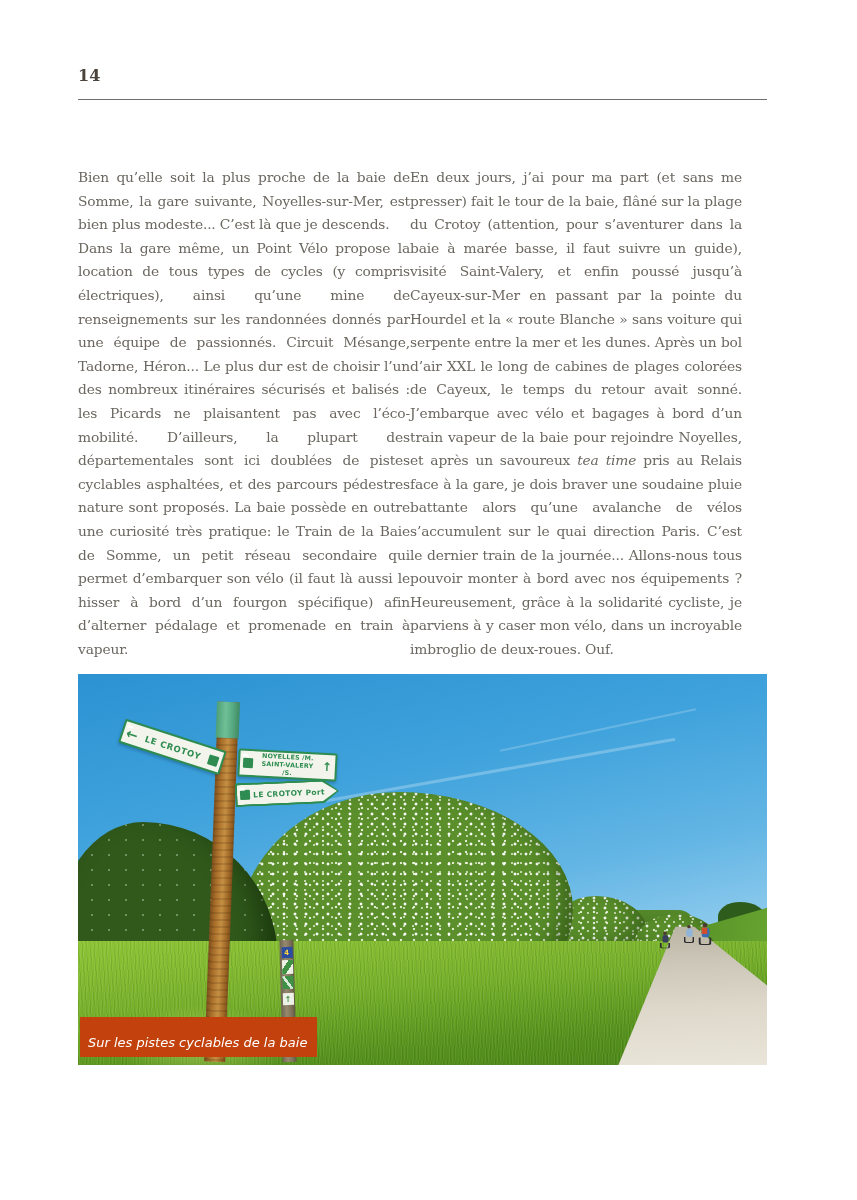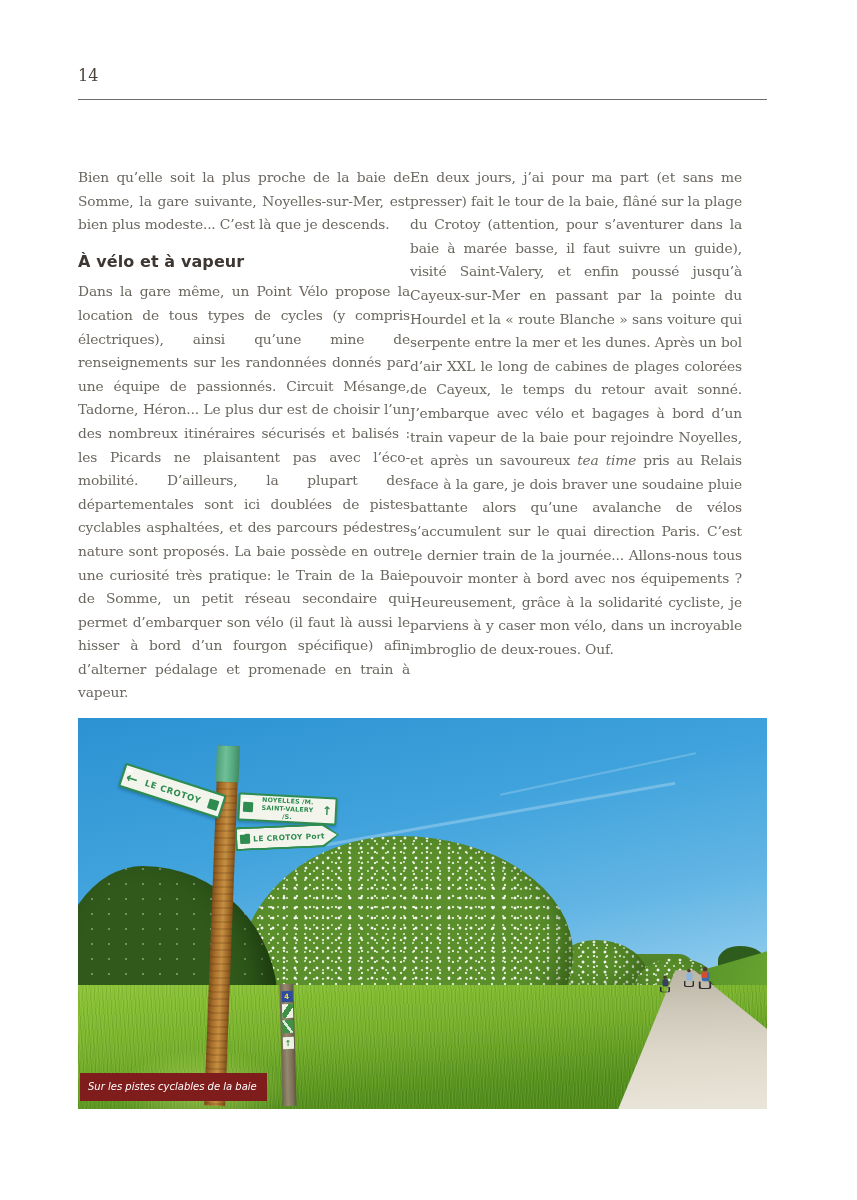--- a/index.html
+++ b/index.html
@@ -1,19 +1,19 @@
 <!DOCTYPE html>
 <html lang="fr"><head>
 <meta charset="utf-8">
 <style>
   html,body{margin:0;padding:0;background:#ffffff;}
   .page{position:relative;width:857px;height:1200px;background:#ffffff;overflow:hidden;}
   .content{padding:66px 90px 0 78px;width:689px;}
 
-  .pagenum{font-family:"DejaVu Serif",serif;font-weight:normal;font-size:16px;color:#4a443d;}
+  .pagenum{font-family:"DejaVu Serif",serif;font-weight:bold;font-size:16px;color:#4a443d;}
   .rule{margin-top:14px;width:689px;height:1px;background:#6e6e6c;}
 
   .columns{margin-top:66px;display:flex;}
   .col{width:332px;font-family:"DejaVu Serif",serif;font-size:13.8px;line-height:23.6px;
        color:#6b6760;text-align:justify;letter-spacing:-0.15px;}
   .col p{margin:0;}
   .heading{margin:13px 0 7px 0;font-family:"DejaVu Sans",sans-serif;font-weight:bold;
            font-size:16px;color:#3e3731;letter-spacing:0.1px;}
   .col em{}
 
@@ -112,37 +112,36 @@
   .sign2 .label{font-size:6.3px;line-height:8px;letter-spacing:.2px;}
   .sign2 .arrow{font-size:12px;}
   .sign3{left:157px;top:107px;width:104px;height:24px;transform:rotate(-2.5deg);background:#2e8c50;
        clip-path:polygon(0 0,85% 0,100% 50%,85% 100%,0 100%);}
   .sign3-inner{inset:2px;background:#f3f5ec;clip-path:polygon(0 0,85% 0,100% 50%,85% 100%,0 100%);
        display:flex;align-items:center;gap:3px;padding:0 12px 0 3px;}
   .sign3-inner span{position:static;}
   .sign3-inner .label{color:#2e8c50;font-weight:bold;font-family:"DejaVu Sans",sans-serif;
        font-size:7.5px;letter-spacing:.3px;flex:1;text-align:center;}
 
-  .caption{left:2px;bottom:8px;height:28px;line-height:28px;background:#7f1d1d;color:#ffffff;
-       font-family:"DejaVu Sans",sans-serif;font-style:italic;font-size:10px;padding:0 10px 0 8px;
+  .caption{left:2px;bottom:8px;height:28px;line-height:28px;background:#c2410c;color:#ffffff;
+       font-family:"DejaVu Sans",sans-serif;font-style:italic;font-size:13px;padding:12px 10px 0 8px;
        white-space:nowrap;}
 </style>
 </head>
 <body>
 
 <div class="page">
   <div class="content">
 
     <div class="pagenum">14</div>
     <div class="rule"></div>
 
     <div class="columns">
       <div class="col">
         <p class="para">Bien qu’elle soit la plus proche de la baie de Somme, la gare suivante, Noyelles-sur-Mer, est bien plus modeste... C’est là que je descends.</p>
-        <h2 class="heading">À vélo et à vapeur</h2>
         <p class="para">Dans la gare même, un Point Vélo propose la location de tous types de cycles (y compris électriques), ainsi qu’une mine de renseignements sur les randonnées donnés par une équipe de passionnés. Circuit Mésange, Tadorne, Héron... Le plus dur est de choisir l’un des nombreux itinéraires sécurisés et balisés : les Picards ne plaisantent pas avec l’éco-mobilité. D’ailleurs, la plupart des départementales sont ici doublées de pistes cyclables asphaltées, et des parcours pédestres nature sont proposés. La baie possède en outre une curiosité très pratique: le Train de la Baie de Somme, un petit réseau secondaire qui permet d’embarquer son vélo (il faut là aussi le hisser à bord d’un fourgon spécifique) afin d’alterner pédalage et promenade en train à vapeur.</p>
       </div>
       <div class="col">
         <p class="para"><span>En deux jours, j’ai pour ma part (et sans me presser) fait le tour de la baie, flâné sur la plage du Crotoy (attention, pour s’aventurer dans la baie à marée basse, il faut suivre un guide), visité Saint-Valery, et enfin poussé jusqu’à Cayeux-sur-Mer en passant par la pointe du Hourdel et la « route Blanche » sans voiture qui serpente entre la mer et les dunes. Après un bol d’air XXL le long de cabines de plages colorées de Cayeux, le temps du retour avait sonné. J’embarque avec vélo et bagages à bord d’un train vapeur de la baie pour rejoindre Noyelles, et après un savoureux </span><em>tea time</em><span> pris au Relais face à la gare, je dois braver une soudaine pluie battante alors qu’une avalanche de vélos s’accumulent sur le quai direction Paris. C’est le dernier train de la journée... Allons-nous tous pouvoir monter à bord avec nos équipements ? Heureusement, grâce à la solidarité cycliste, je parviens à y caser mon vélo, dans un incroyable imbroglio de deux-roues. Ouf.</span></p>
       </div>
     </div>
 
     <figure class="photo">
       <div class="sky"></div>
       <div class="contrail1"></div>

